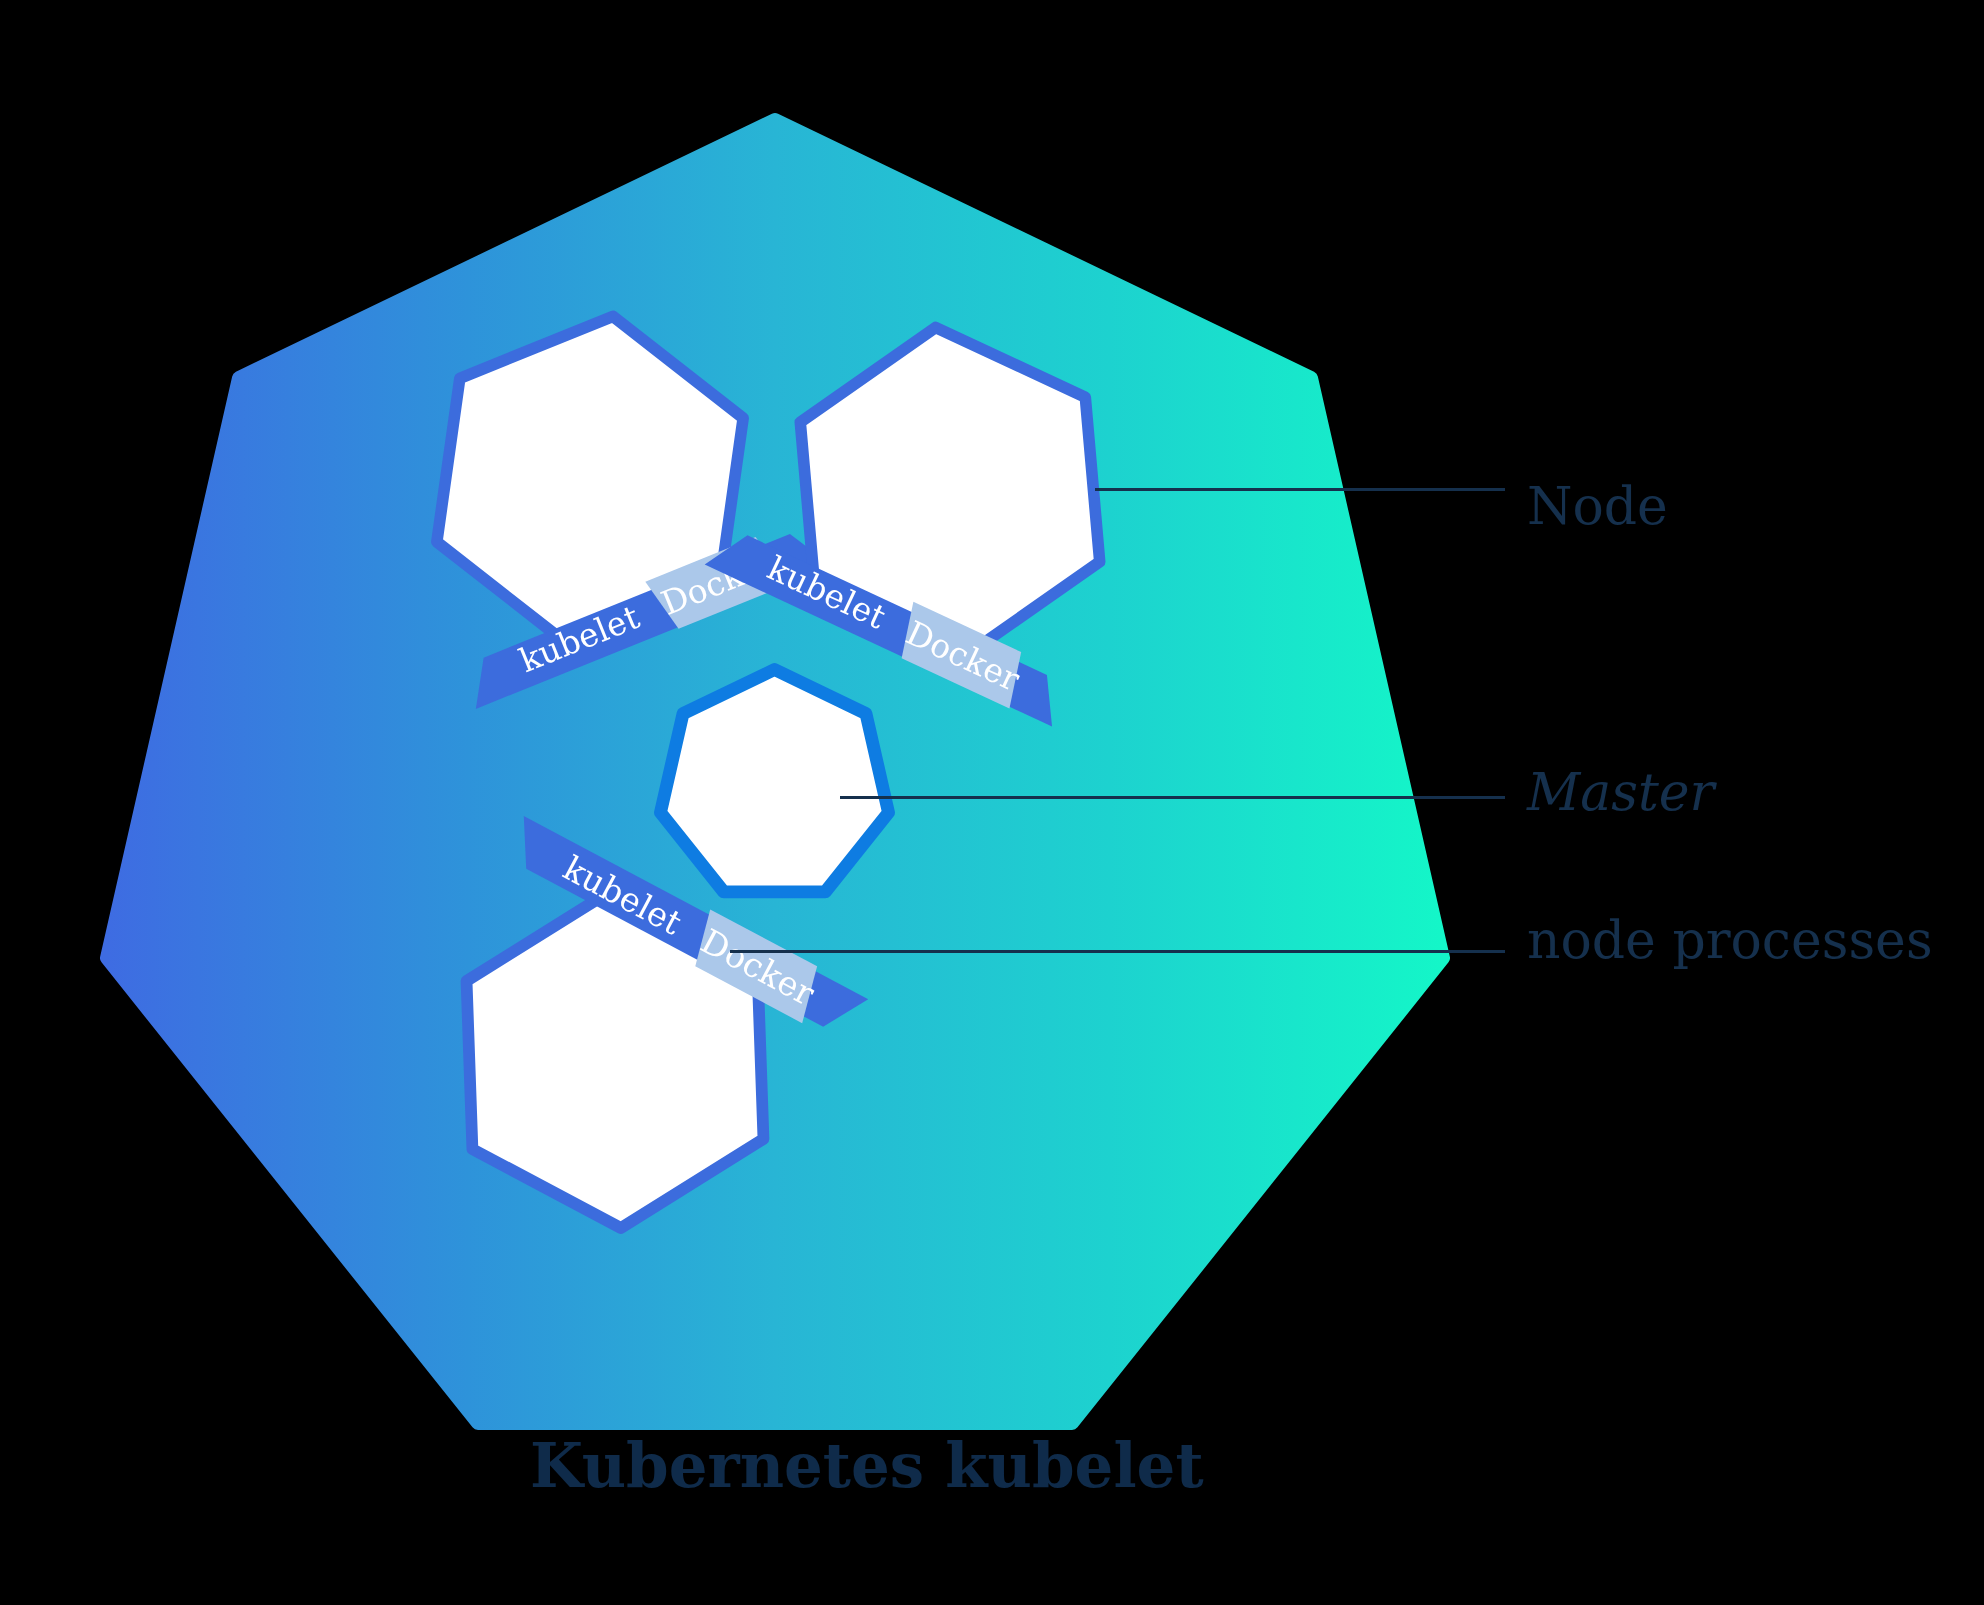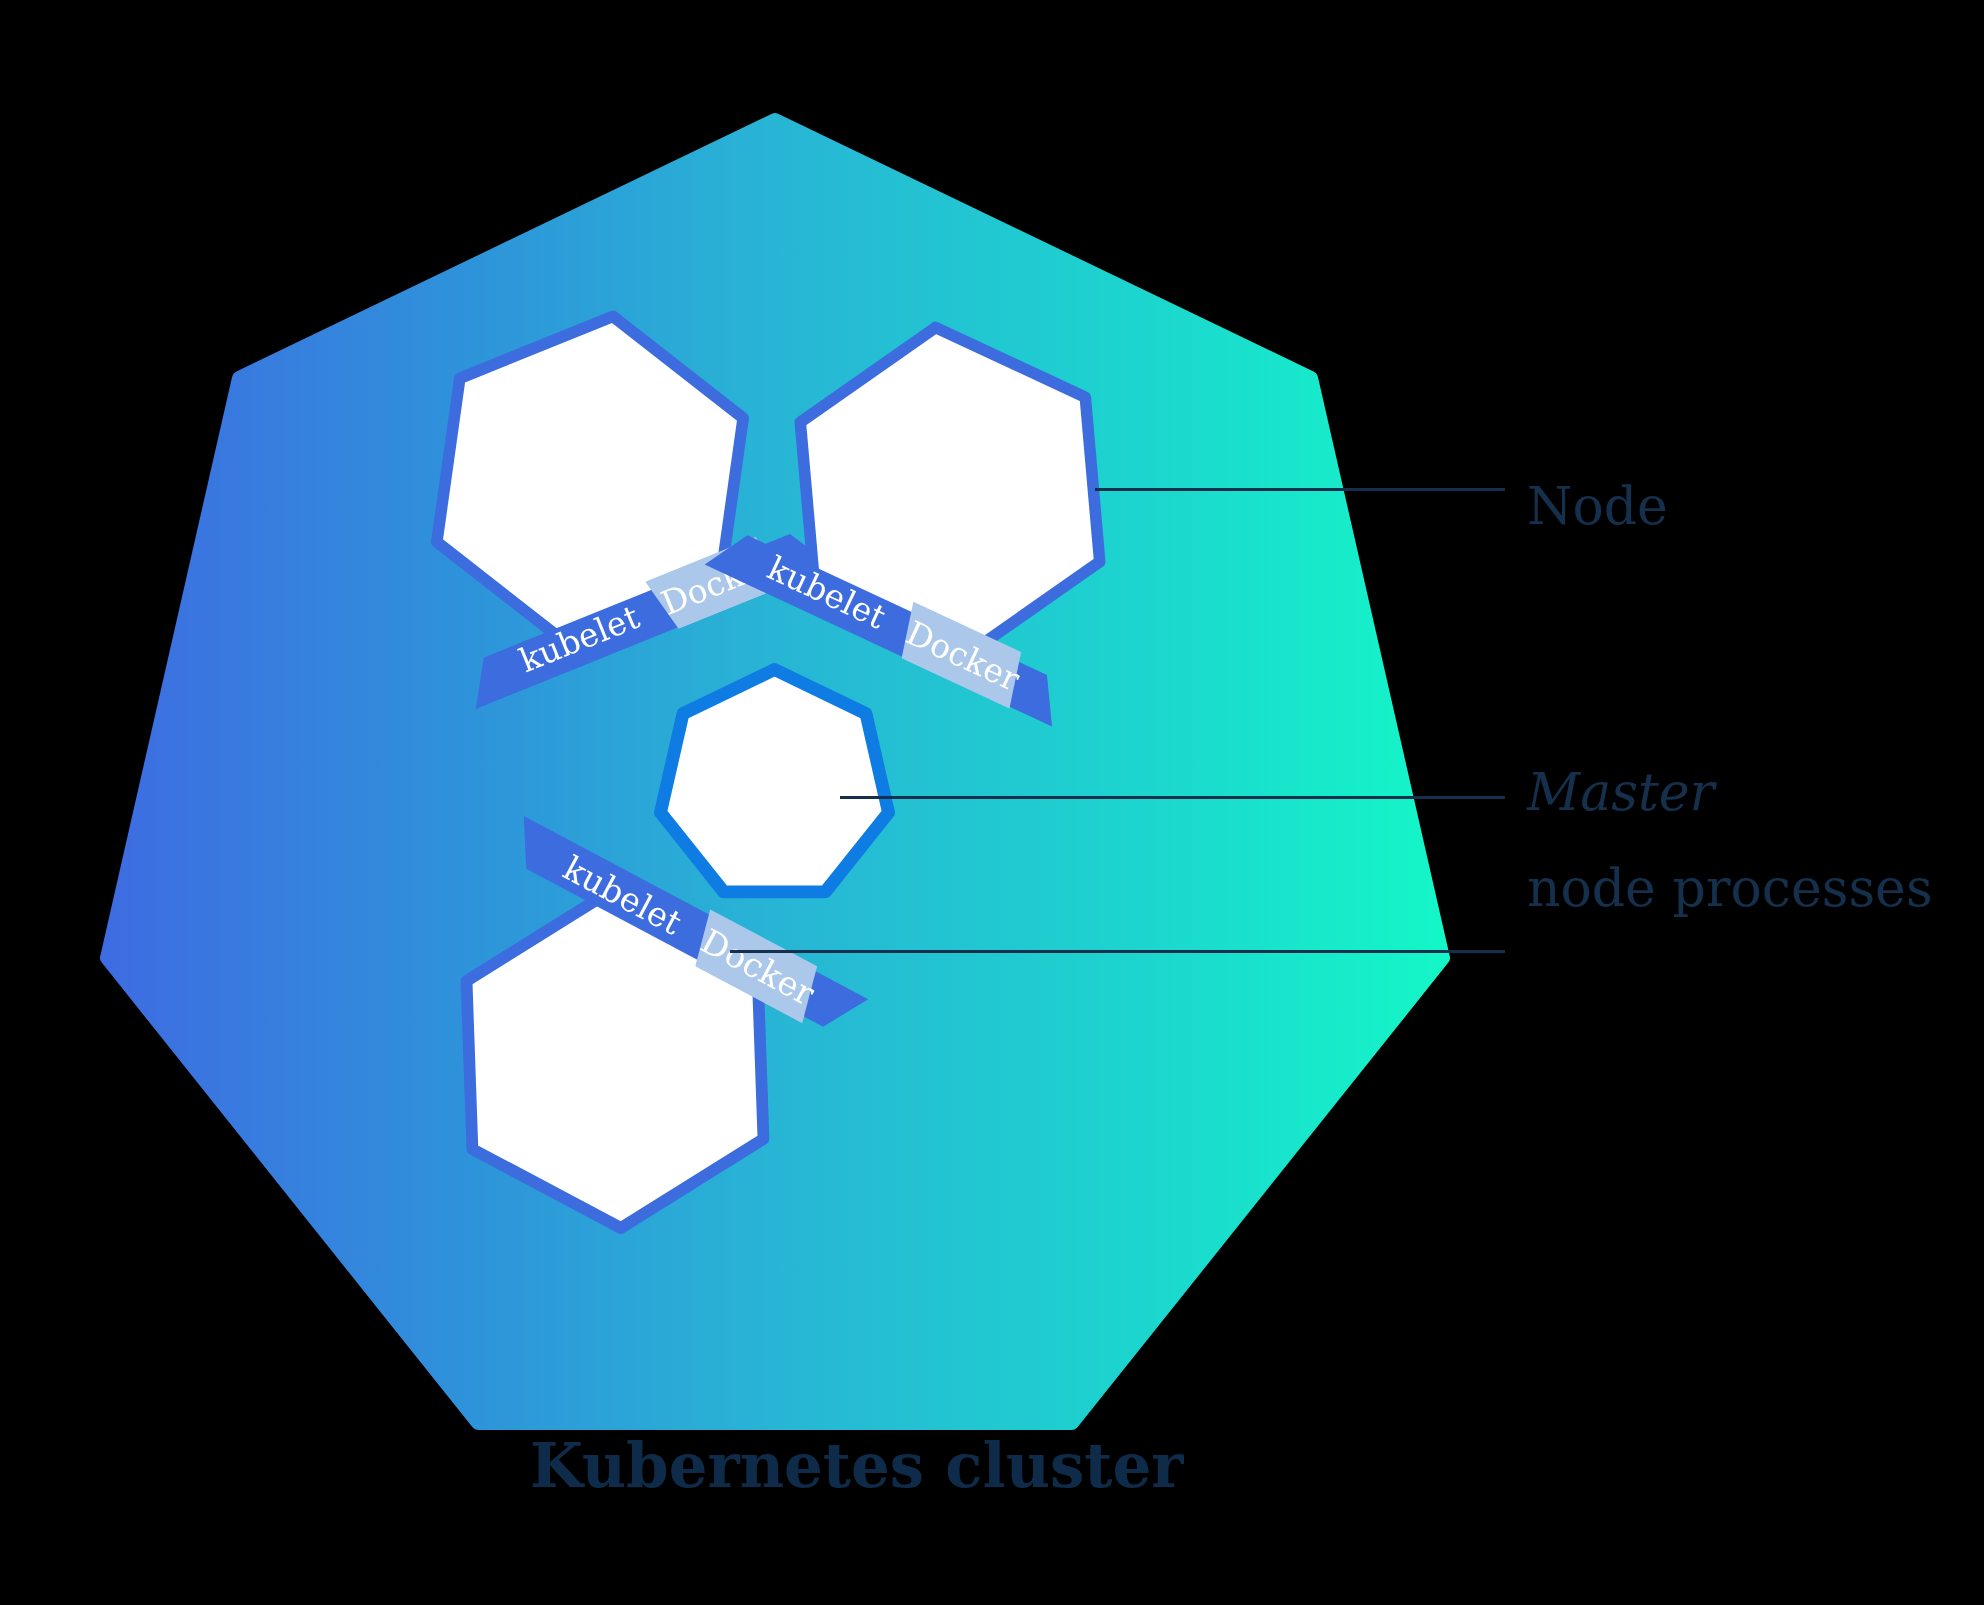--- a/index.html
+++ b/index.html
@@ -86,17 +86,17 @@
   <svg class="abs" style="left:640px;top:652px" width="269" height="269" viewBox="-115 -115 230 230">
     <polygon points="0,-100 78.2,-62.3 97.5,22.3 43.4,90.1 -43.4,90.1 -97.5,22.3 -78.2,-62.3" fill="#ffffff" stroke="#0e7ce2" stroke-width="11" stroke-linejoin="round"></polygon>
   </svg>
 
   <div class="conn-line" style="left:1095px;top:488px;width:410px;"></div>
   <div class="conn-line" style="left:840px;top:796px;width:665px;"></div>
   <div class="conn-line" style="left:730px;top:950px;width:775px;"></div>
 
   <div class="side-label" style="left:1527px;top:452px;margin-top:28px;">Node</div>
   <div class="side-label" style="left:1527px;top:766px;font-style:italic;">Master</div>
-  <div class="side-label" style="left:1527px;top:862px;">node processes</div>
+  <div class="side-label" style="left:1527px;top:914px;">node processes</div>
 
-  <div class="cluster-title" style="left:530px;top:1435px;">Kubernetes cluster</div>
+  <div class="cluster-title" style="left:530px;top:1435px;">Kubernetes kubelet</div>
 
 </div>
 
 </body></html>

